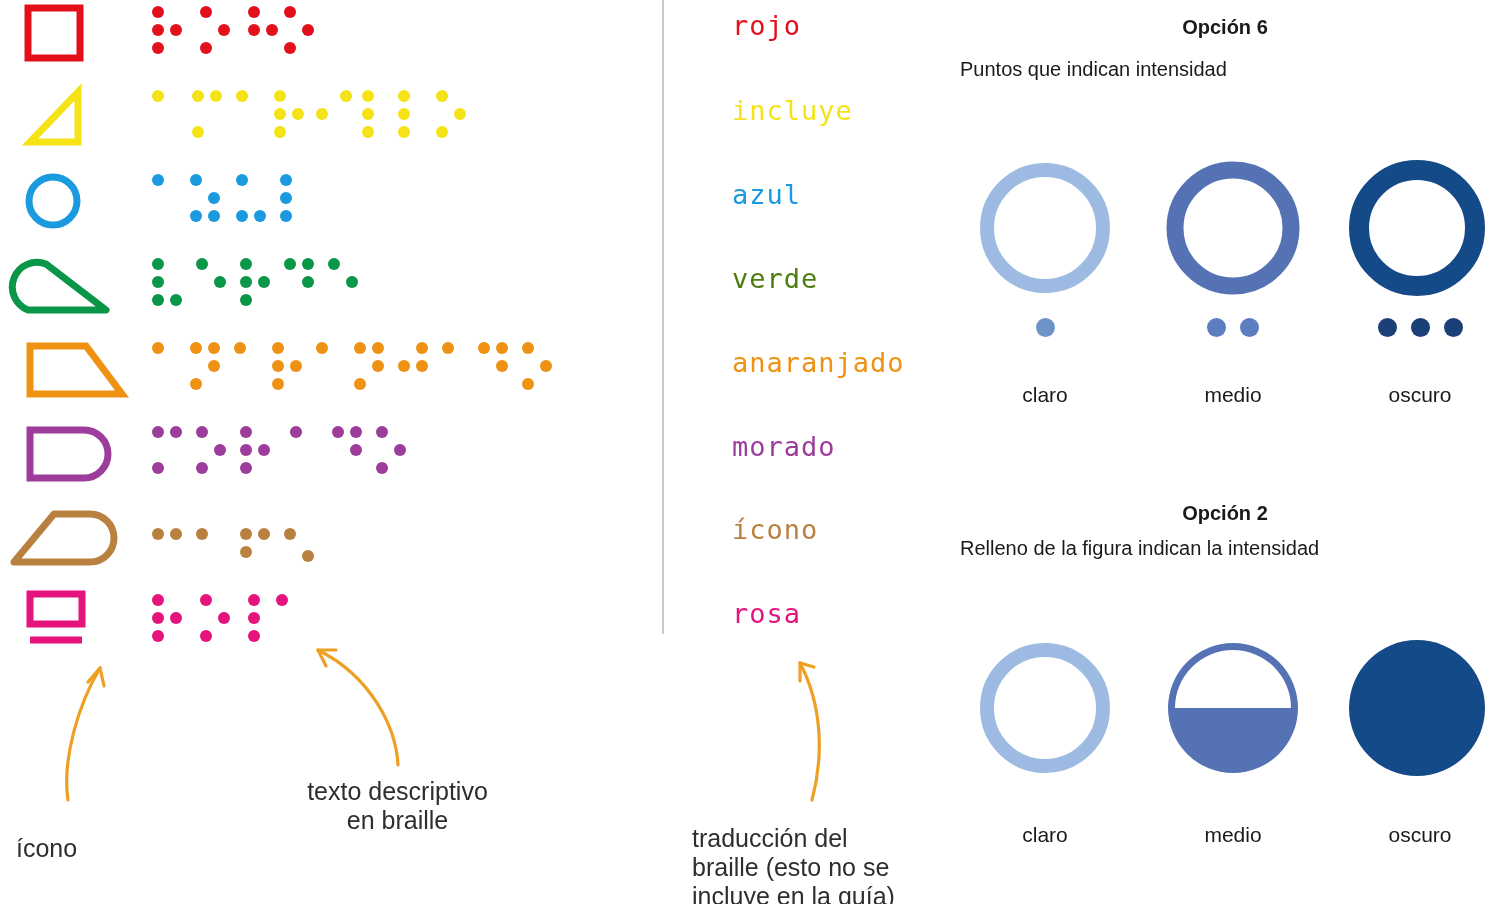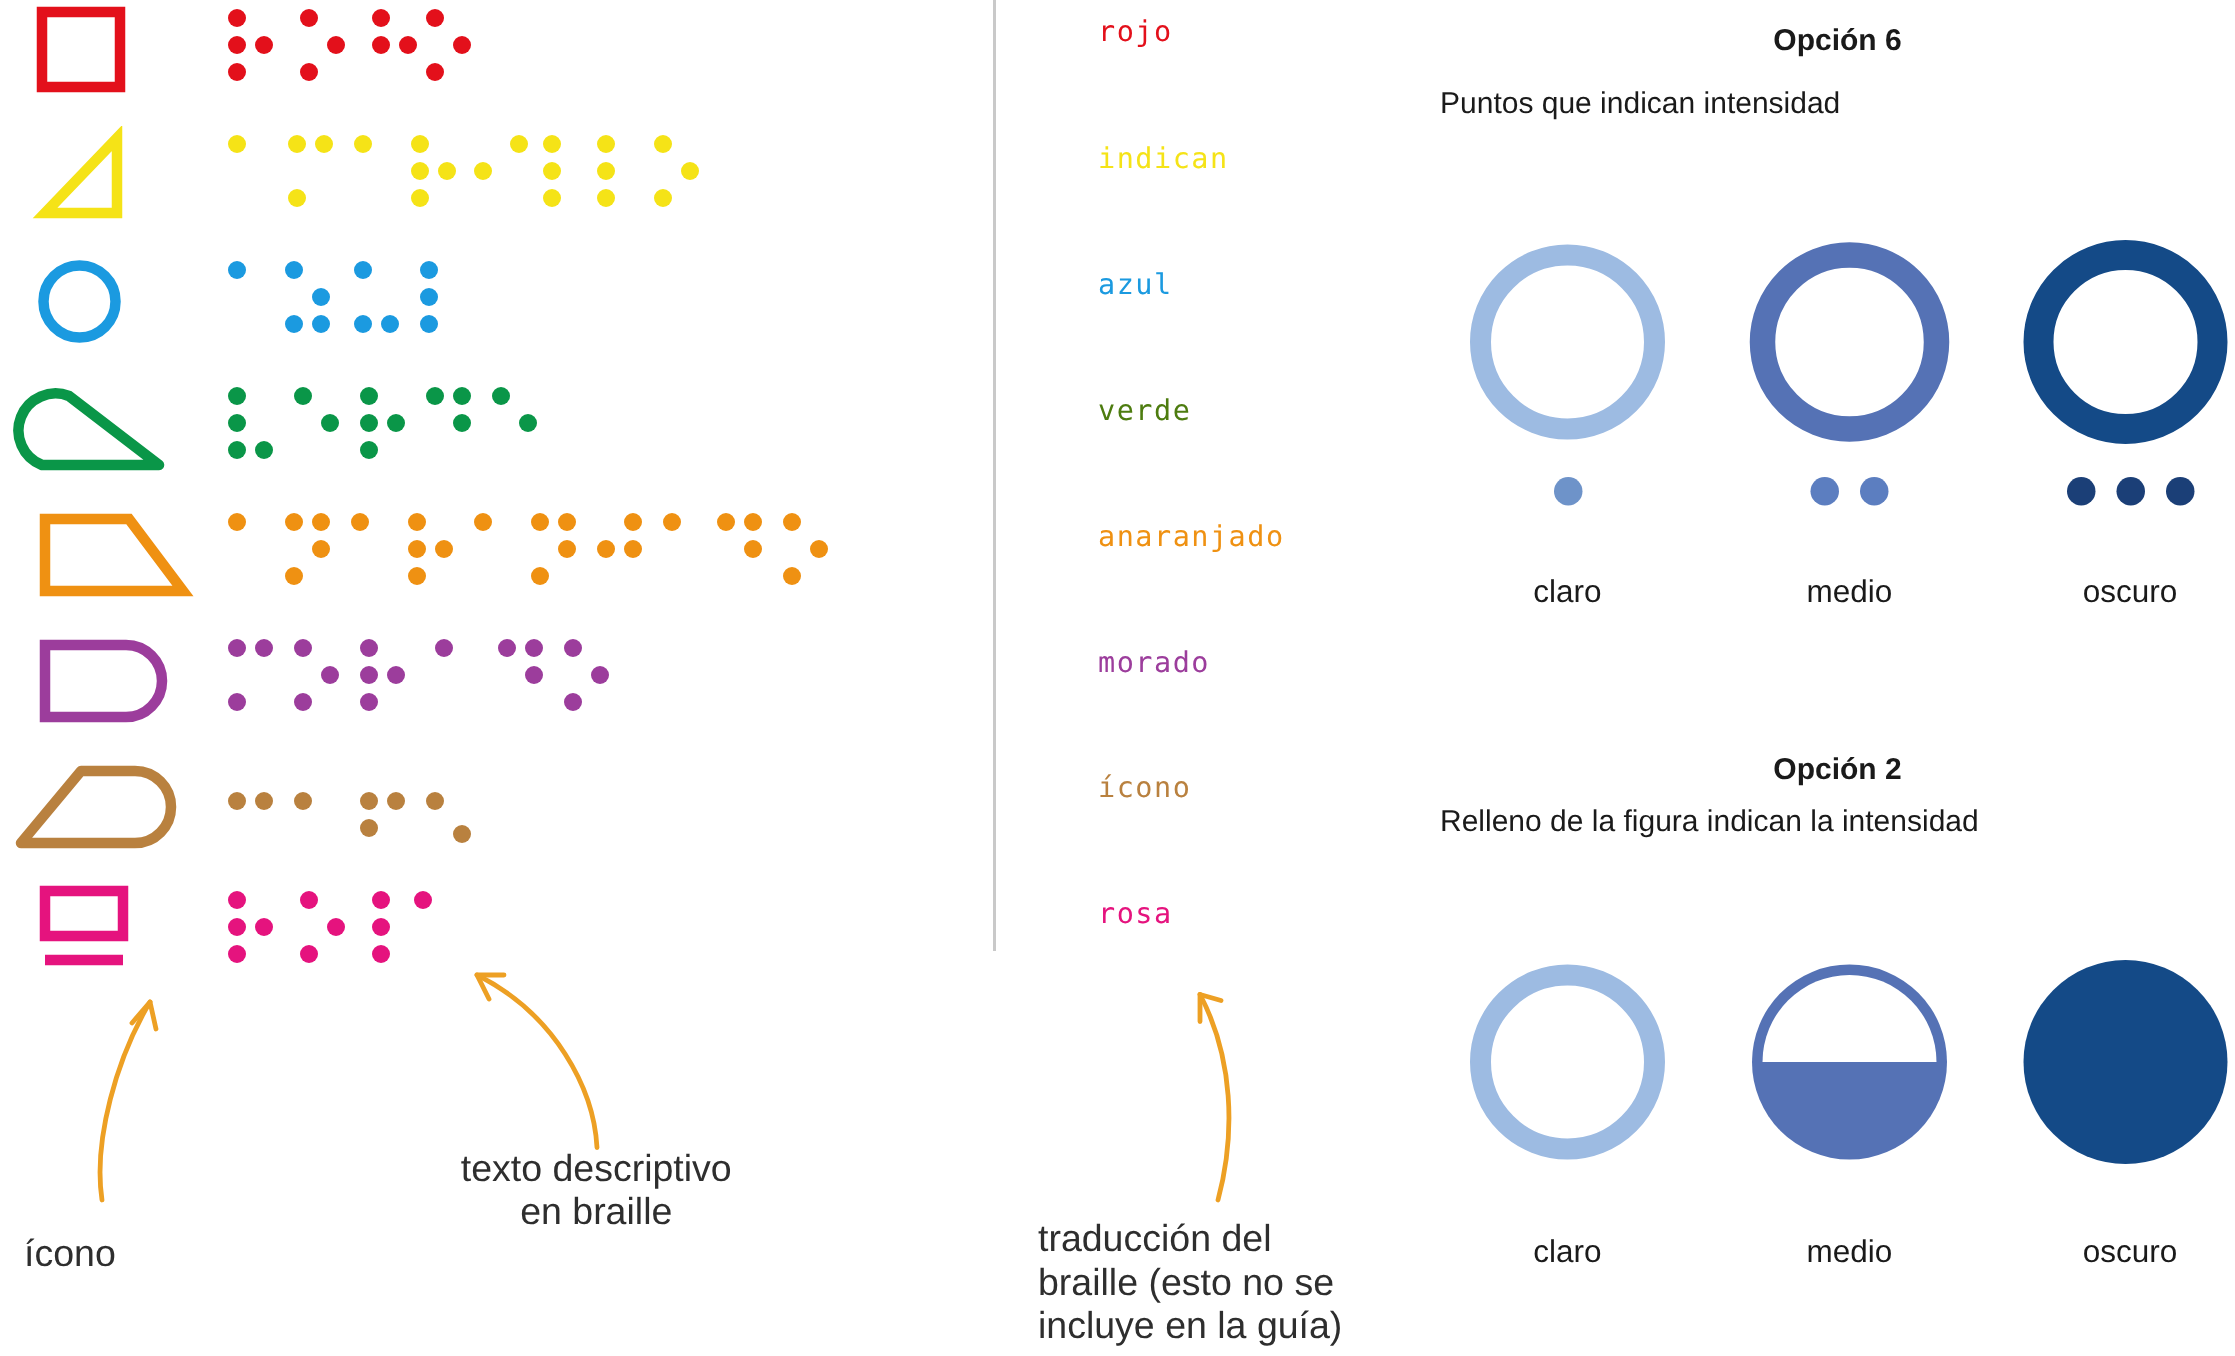--- a/index.html
+++ b/index.html
@@ -64,21 +64,21 @@
     position: absolute;
     left: 700px;
     top: 0px;
     width: 260px;
     height: 650px;
   }
   .word {
     position: absolute;
     left: 32px;
     font-family: "DejaVu Sans Mono", "Liberation Mono", monospace;
-    font-size: 19px;
+    font-size: 27px;
     letter-spacing: 1px;
     white-space: nowrap;
   }
 
   
   .right-panel {
     position: absolute;
     left: 960px;
     top: 0px;
     width: 530px;
@@ -123,20 +123,21 @@
     height: 19px;
     border-radius: 50%;
   }
 
   
   .anno {
     position: absolute;
     font-size: 25px;
     color: #2e2e2e;
     line-height: 1.15;
+    margin-top: 12px;
   }
   .anno.center { text-align: center; }
   .arrow { position: absolute; }
   .arrow svg { display: block; overflow: visible; }
 </style>
 </head>
 <body>
 
 <div class="page">
 
@@ -374,21 +375,21 @@
             <circle cx="132" cy="12" r="6"></circle>
           </g>
         </svg>
       </div>
     </div>
 
   </div>
 
   <div class="words">
     <div class="word" style="top:10px;  color:#e3101b;">rojo</div>
-    <div class="word" style="top:95px;  color:#f5e317;">indican</div>
+    <div class="word" style="top:95px;  color:#f5e317;">incluye</div>
     <div class="word" style="top:179px; color:#1b9ae0;">azul</div>
     <div class="word" style="top:263px; color:#4d7c0f;">verde</div>
     <div class="word" style="top:347px; color:#ef9112;">anaranjado</div>
     <div class="word" style="top:431px; color:#9c3d9c;">morado</div>
     <div class="word" style="top:514px; color:#b9813f;">ícono</div>
     <div class="word" style="top:598px; color:#e5137e;">rosa</div>
   </div>
 
   <div class="right-panel">
 

